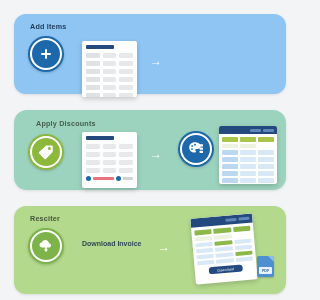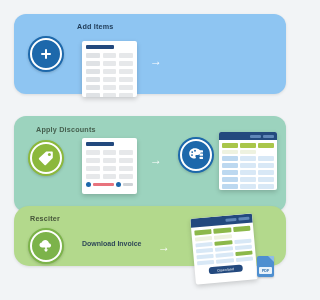--- a/index.html
+++ b/index.html
@@ -9,28 +9,28 @@
     font-family:"Liberation Sans", sans-serif;
   }
   .stage{position:relative;width:300px;height:300px;}
 
   .panel{
     position:absolute;left:14px;width:272px;
     border-radius:12px;
     box-shadow:0 1px 3px rgba(0,0,0,.10);
   }
   .panel.p1{top:14px;height:80px;background:#8ec5f2;}
-  .panel.p2{top:116px;height:96px;background:#9cd3be;}
-  .panel.p3{top:206px;height:60px;background:#b3d98c;border-radius:15px;}
+  .panel.p2{top:110px;height:80px;background:#9cd3be;border-radius:13px;}
+  .panel.p3{top:206px;height:88px;background:#b3d98c;}
 
   .ptitle{
     position:absolute;font-size:7.2px;font-weight:bold;
     letter-spacing:.2px;color:#2f4858;white-space:nowrap;
   }
-  .p1 .ptitle{left:16px;top:8px;color:#1f3b57;margin-left:47px;}
+  .p1 .ptitle{left:16px;top:8px;color:#1f3b57;}
   .p2 .t-left{left:22px;top:9px;color:#46604f;}
   .p2 .t-right{left:152px;top:9px;color:#46604f;}
   .p3 .ptitle{left:16px;top:8px;color:#46553a;}
 
   
   .badge{
     position:absolute;border-radius:50%;
     display:flex;align-items:center;justify-content:center;
     box-shadow:0 1px 3px rgba(0,0,0,.18);
   }

